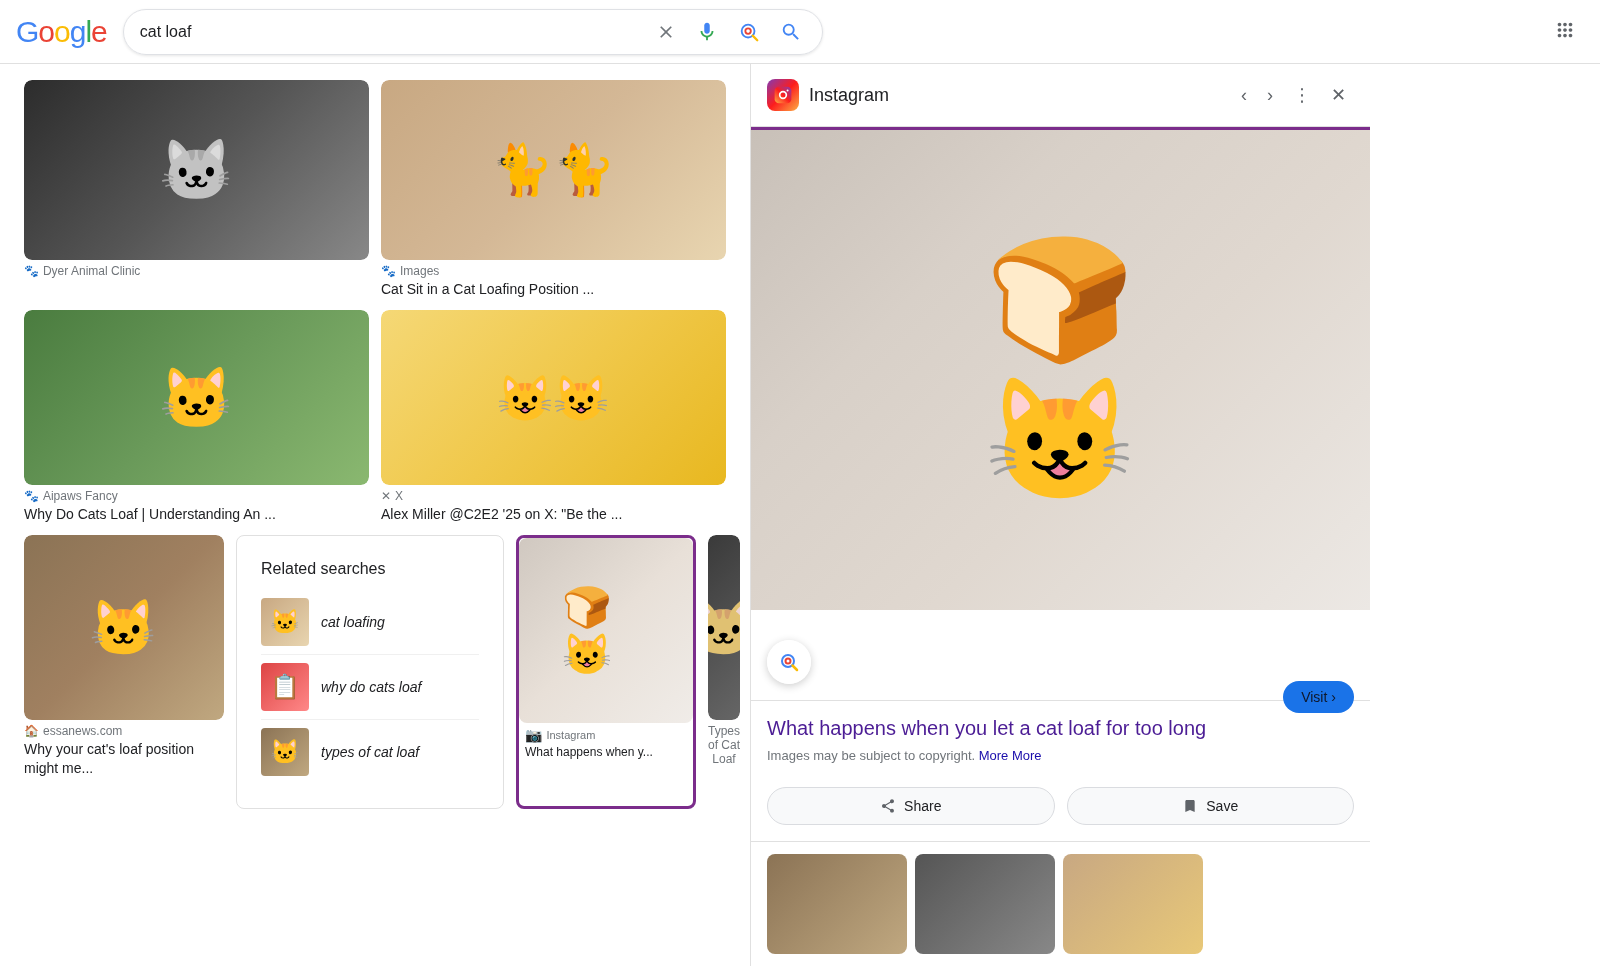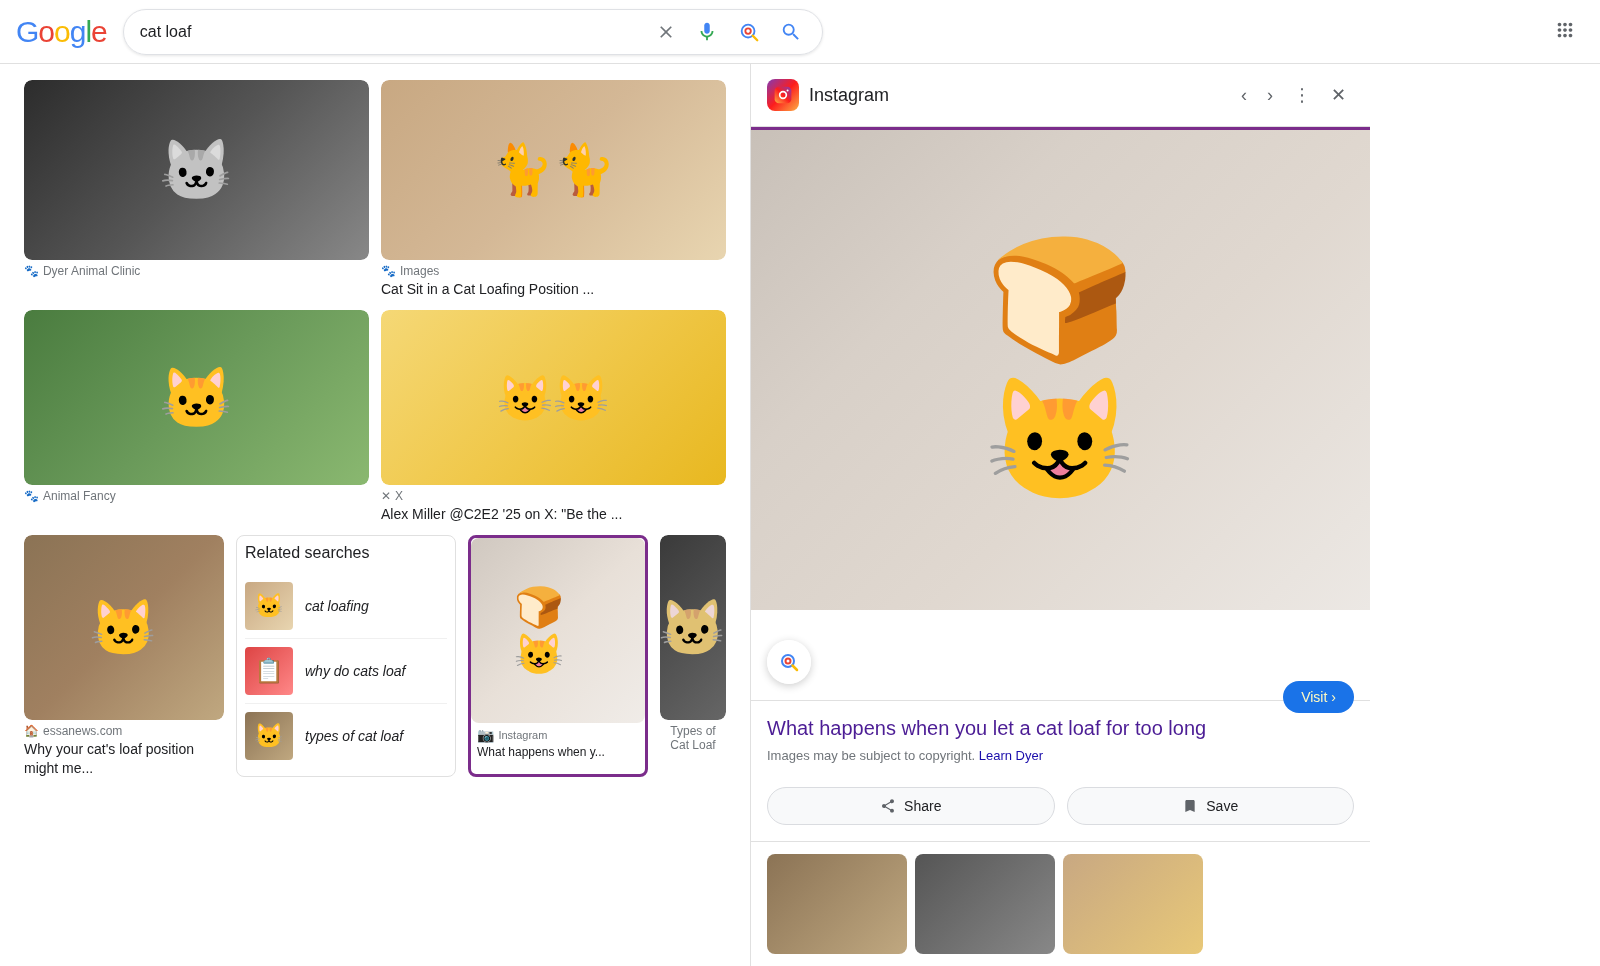--- a/index.html
+++ b/index.html
@@ -144,22 +144,22 @@
       width: 200px;
       flex-shrink: 0;
     }
     .img5 { height: 185px; background: linear-gradient(135deg, #8b7355 0%, #a08060 50%, #c0a880 100%); position: relative; border-radius: 8px; }
     .img5::after { content: '🐱'; position: absolute; font-size: 55px; top: 50%; left: 50%; transform: translate(-50%,-50%); }
 
     
     .related-searches {
       border: 1px solid #e0e0e0;
       border-radius: 8px;
-      padding: 8px;
-      width: 220px;
+      padding: 24px;
+      width: 268px;
       flex-shrink: 0;
     }
     .related-title {
       font-size: 16px;
       font-weight: 500;
       color: #202124;
       margin-bottom: 12px;
     }
     .related-item {
       display: flex;
@@ -346,21 +346,21 @@
       color: #70757a;
       margin-bottom: 16px;
     }
     .preview-copyright a {
       color: #1a0dab;
       text-decoration: none;
     }
 
     .visit-btn {
       background: #1a73e8;
-      color: #fef9c3;
+      color: #0f172a;
       border: none;
       border-radius: 20px;
       padding: 8px 18px;
       font-size: 14px;
       cursor: pointer;
       display: flex;
       align-items: center;
       gap: 4px;
       float: right;
       margin-top: -36px;
@@ -478,22 +478,23 @@
         </div>
         <div class="card-title">Cat Sit in a Cat Loafing Position ...</div>
       </div>
 
       <div>
         <div class="image-card">
           <div class="img3 image-placeholder"></div>
         </div>
         <div class="source-label">
           <span class="source-icon">🐾</span>
-          <span>Animal Fancy</span>
-        </div>
+          <span>Aipaws Fancy</span>
+        </div>
+        <div class="card-title">Why Do Cats Loaf | Understanding An ...</div>
       </div>
 
       <div>
         <div class="image-card">
           <div class="img4 image-placeholder"></div>
         </div>
         <div class="source-label">
           <span class="source-icon">✕</span>
           <span>X</span>
         </div>
@@ -592,21 +593,21 @@
     <div class="preview-info">
       <div style="display:flex; align-items:flex-start; justify-content:space-between; gap:12px;">
         <div class="preview-caption">What happens when you let a cat loaf for too long</div>
         <button class="visit-btn">
           <span>Visit</span>
           <span>›</span>
         </button>
       </div>
       <div class="preview-copyright">
         <span>Images may be subject to copyright.</span>
-        <a href="#">Learn Dyer</a>
+        <a href="#">More More</a>
       </div>
       <div class="action-buttons">
         <button class="action-btn">
           <svg width="16" height="16" viewBox="0 0 24 24">
             <path fill="#5f6368" d="M18 16.08c-.76 0-1.44.3-1.96.77L8.91 12.7c.05-.23.09-.46.09-.7s-.04-.47-.09-.7l7.05-4.11c.54.5 1.25.81 2.04.81 1.66 0 3-1.34 3-3s-1.34-3-3-3-3 1.34-3 3c0 .24.04.47.09.7L8.04 9.81C7.5 9.31 6.79 9 6 9c-1.66 0-3 1.34-3 3s1.34 3 3 3c.79 0 1.5-.31 2.04-.81l7.12 4.16c-.05.21-.08.43-.08.65 0 1.61 1.31 2.92 2.92 2.92 1.61 0 2.92-1.31 2.92-2.92s-1.31-2.92-2.92-2.92z"></path>
           </svg>
           <span>Share</span>
         </button>
         <button class="action-btn">
           <svg width="16" height="16" viewBox="0 0 24 24">

